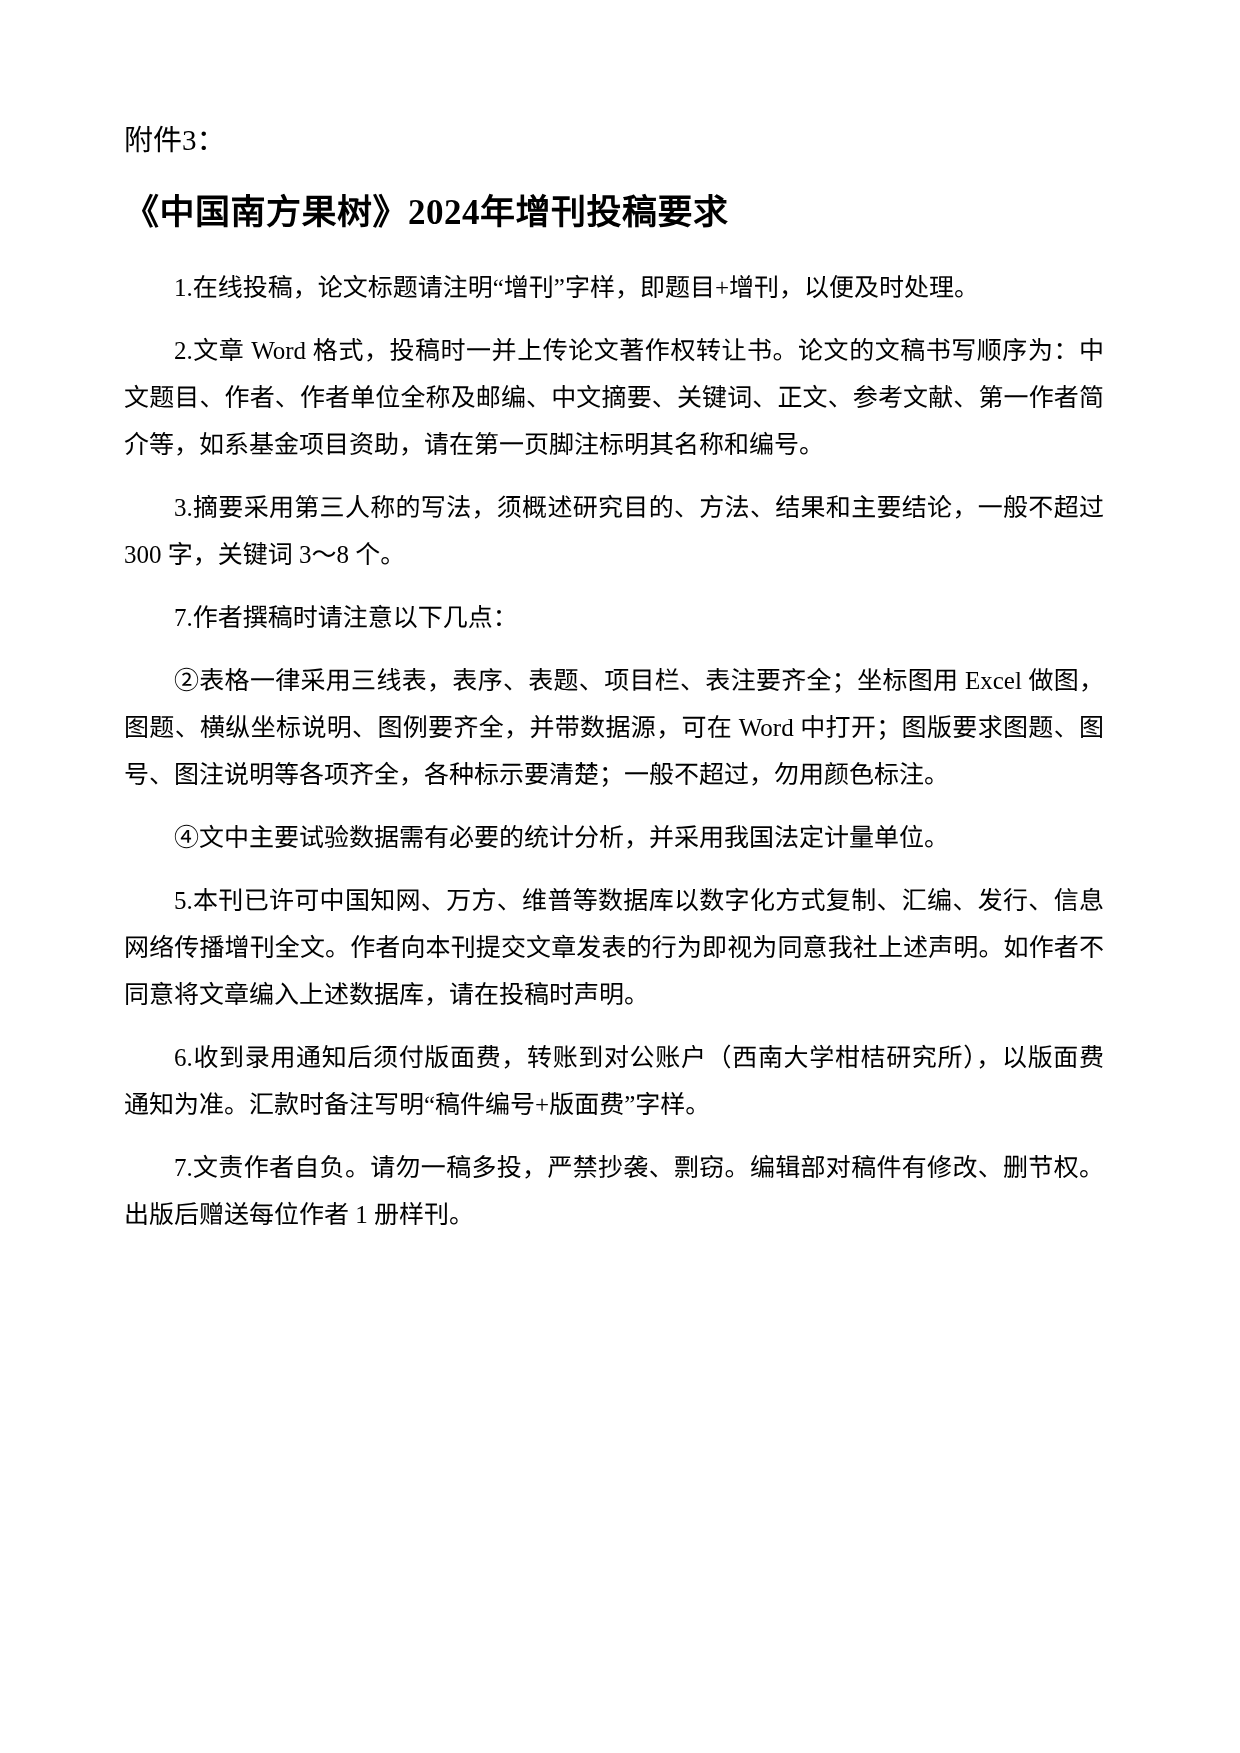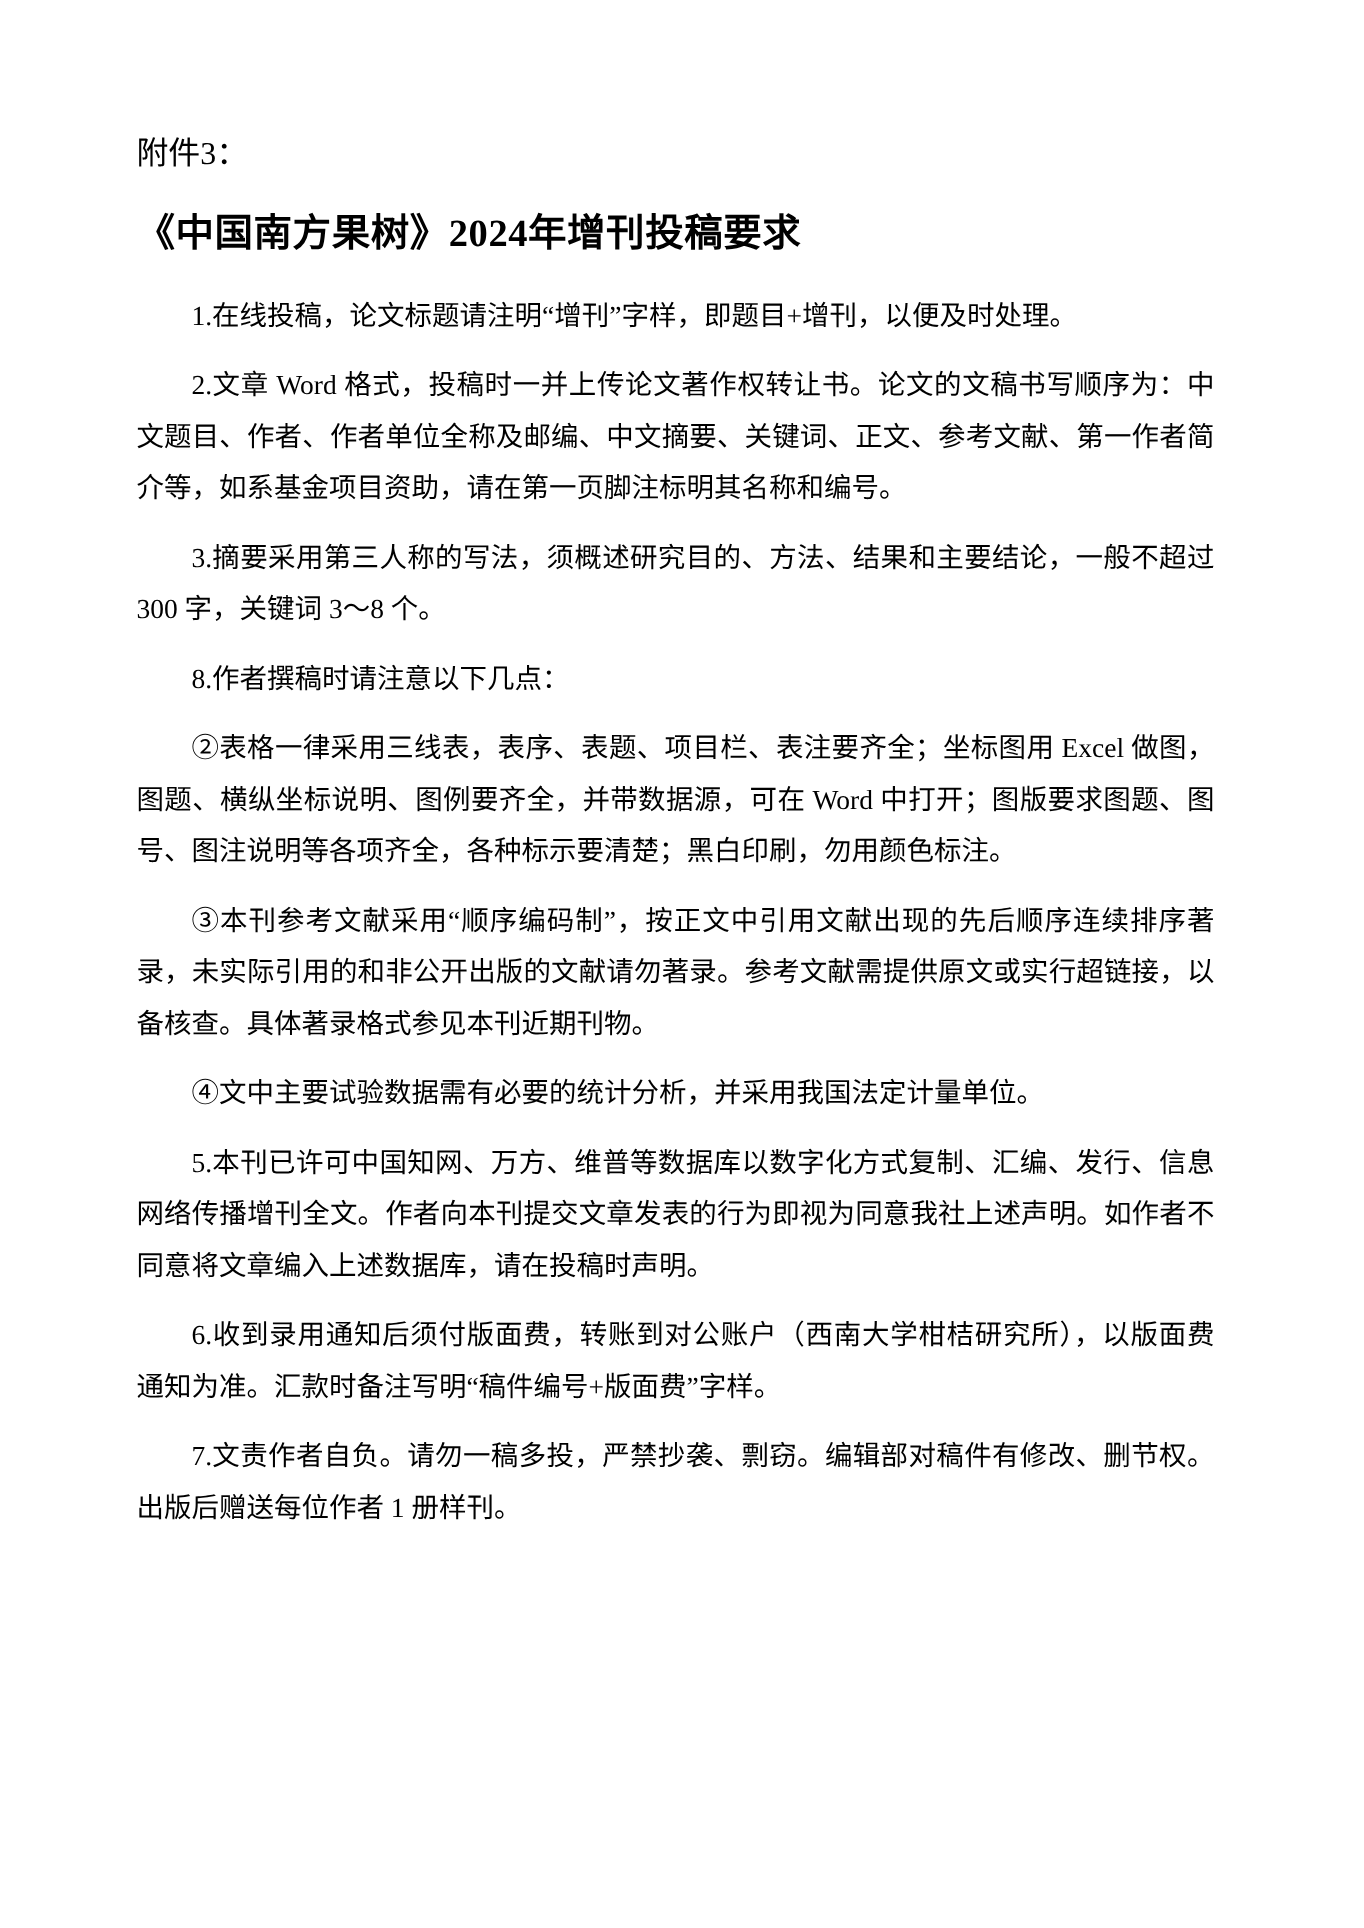--- a/index.html
+++ b/index.html
@@ -54,26 +54,25 @@
   <h1 class="doc-title">《中国南方果树》2024年增刊投稿要求</h1>
 
   <div class="doc-body">
 
       <p class="para">1.在线投稿，论文标题请注明“增刊”字样，即题目+增刊，以便及时处理。</p>
 
       <p class="para">2.文章 Word 格式，投稿时一并上传论文著作权转让书。论文的文稿书写顺序为：中文题目、作者、作者单位全称及邮编、中文摘要、关键词、正文、参考文献、第一作者简介等，如系基金项目资助，请在第一页脚注标明其名称和编号。</p>
 
       <p class="para">3.摘要采用第三人称的写法，须概述研究目的、方法、结果和主要结论，一般不超过 300 字，关键词 3～8 个。</p>
 
-      <p class="para">8.作者撰稿时请注意以下几点：</p>
+      <p class="para">7.作者撰稿时请注意以下几点：</p>
 
 
-      <p class="para">②表格一律采用三线表，表序、表题、项目栏、表注要齐全；坐标图用 Excel 做图，图题、横纵坐标说明、图例要齐全，并带数据源，可在 Word 中打开；图版要求图题、图号、图注说明等各项齐全，各种标示要清楚；黑白印刷，勿用颜色标注。</p>
+      <p class="para">②表格一律采用三线表，表序、表题、项目栏、表注要齐全；坐标图用 Excel 做图，图题、横纵坐标说明、图例要齐全，并带数据源，可在 Word 中打开；图版要求图题、图号、图注说明等各项齐全，各种标示要清楚；一般不超过，勿用颜色标注。</p>
 
-      <p class="para">③本刊参考文献采用“顺序编码制”，按正文中引用文献出现的先后顺序连续排序著录，未实际引用的和非公开出版的文献请勿著录。参考文献需提供原文或实行超链接，以备核查。具体著录格式参见本刊近期刊物。</p>
 
       <p class="para">④文中主要试验数据需有必要的统计分析，并采用我国法定计量单位。</p>
 
       <p class="para">5.本刊已许可中国知网、万方、维普等数据库以数字化方式复制、汇编、发行、信息网络传播增刊全文。作者向本刊提交文章发表的行为即视为同意我社上述声明。如作者不同意将文章编入上述数据库，请在投稿时声明。</p>
 
       <p class="para">6.收到录用通知后须付版面费，转账到对公账户（西南大学柑桔研究所），以版面费通知为准。汇款时备注写明“稿件编号+版面费”字样。</p>
 
       <p class="para">7.文责作者自负。请勿一稿多投，严禁抄袭、剽窃。编辑部对稿件有修改、删节权。出版后赠送每位作者 1 册样刊。</p>
     </div>
 </div>

